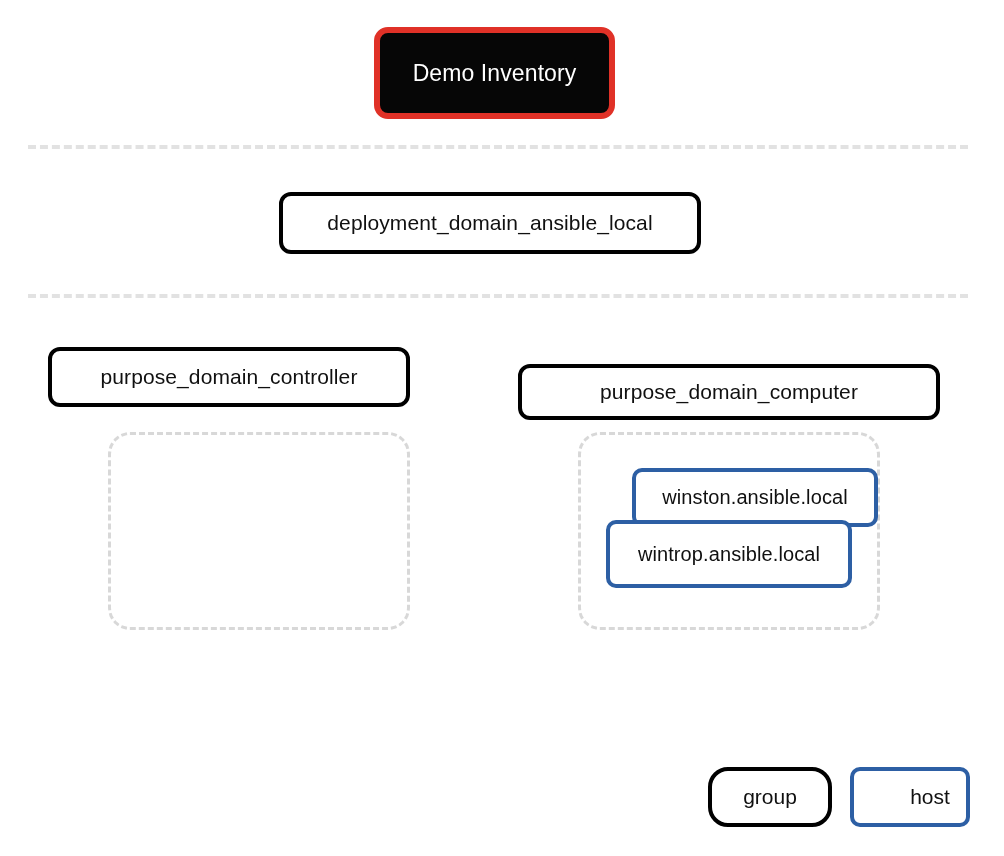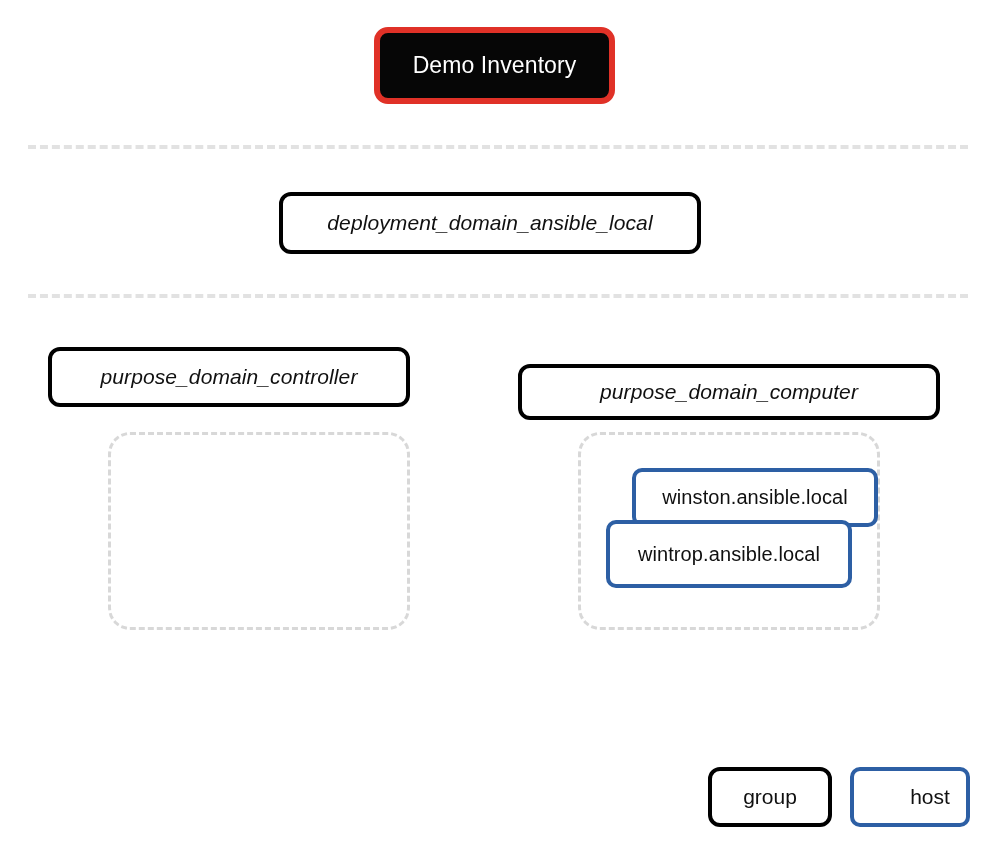--- a/index.html
+++ b/index.html
@@ -41,21 +41,20 @@
     font-size: 23px;
     letter-spacing: 0.1px;
   }
 
   
   .node-group {
     border: 4px solid #000000;
     border-radius: 12px;
     font-size: 21px;
     letter-spacing: 0.1px;
-    font-style: italic;
   }
 
   
   .node-host {
     border: 4px solid #2d5fa4;
     border-radius: 10px;
     font-size: 20px;
     letter-spacing: 0.1px;
   }
 
@@ -80,38 +79,38 @@
     position: absolute;
     box-sizing: border-box;
     display: flex;
     align-items: center;
     justify-content: center;
     background: #ffffff;
     white-space: nowrap;
   }
   .legend-group {
     border: 4px solid #000000;
-    border-radius: 12px;
+    border-radius: 20px;
     color: #101010;
     font-size: 21px;
   }
   .legend-host {
     border: 4px solid #2d5fa4;
     border-radius: 10px;
     color: #101010;
     font-size: 21px;
     padding-left: 40px;
   }
 </style>
 </head>
 <body>
 
 <div id="canvas">
 
-  <div class="node node-root" style="left:374px; top:27px; width:241px; height:77px;">
+  <div class="node node-root" style="left:374px; top:27px; width:241px; height:92px;">
     <span>Demo Inventory</span>
   </div>
 
   <div class="rank-sep" style="left:28px; top:145px; width:940px;"></div>
 
   <div class="node node-group" style="left:279px; top:192px; width:422px; height:62px;">
     <span>deployment_domain_ansible_local</span>
   </div>
 
   <div class="rank-sep" style="left:28px; top:294px; width:940px;"></div>

